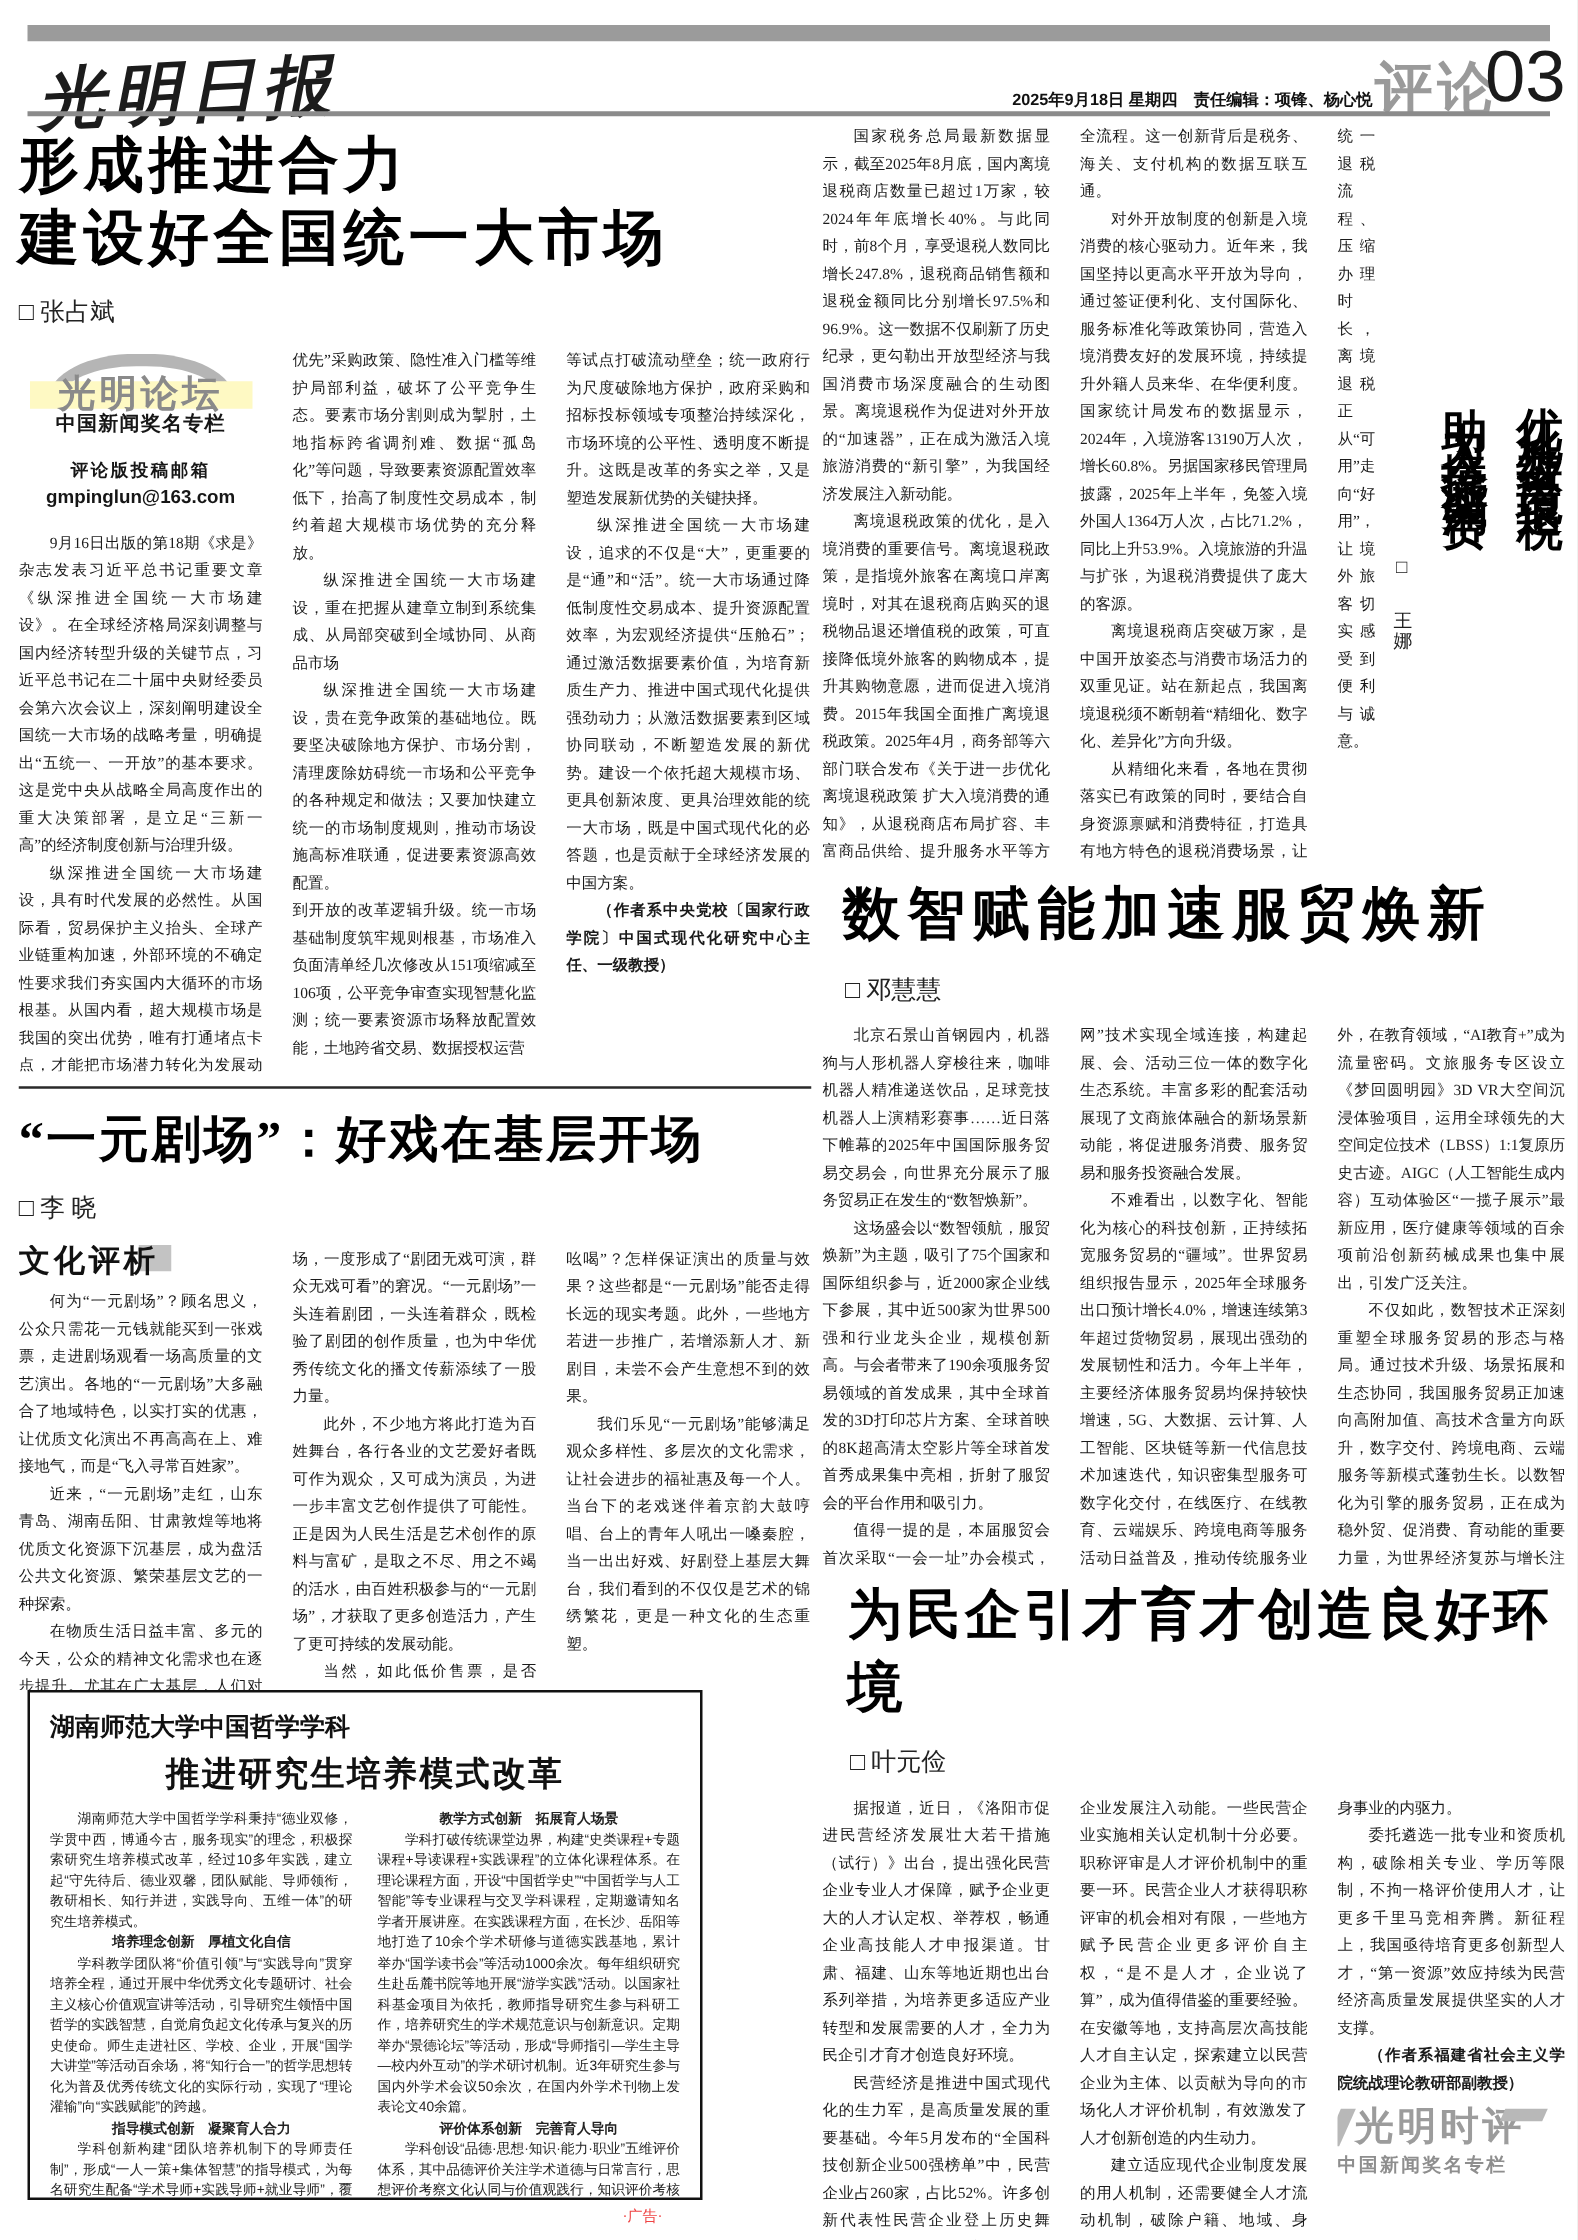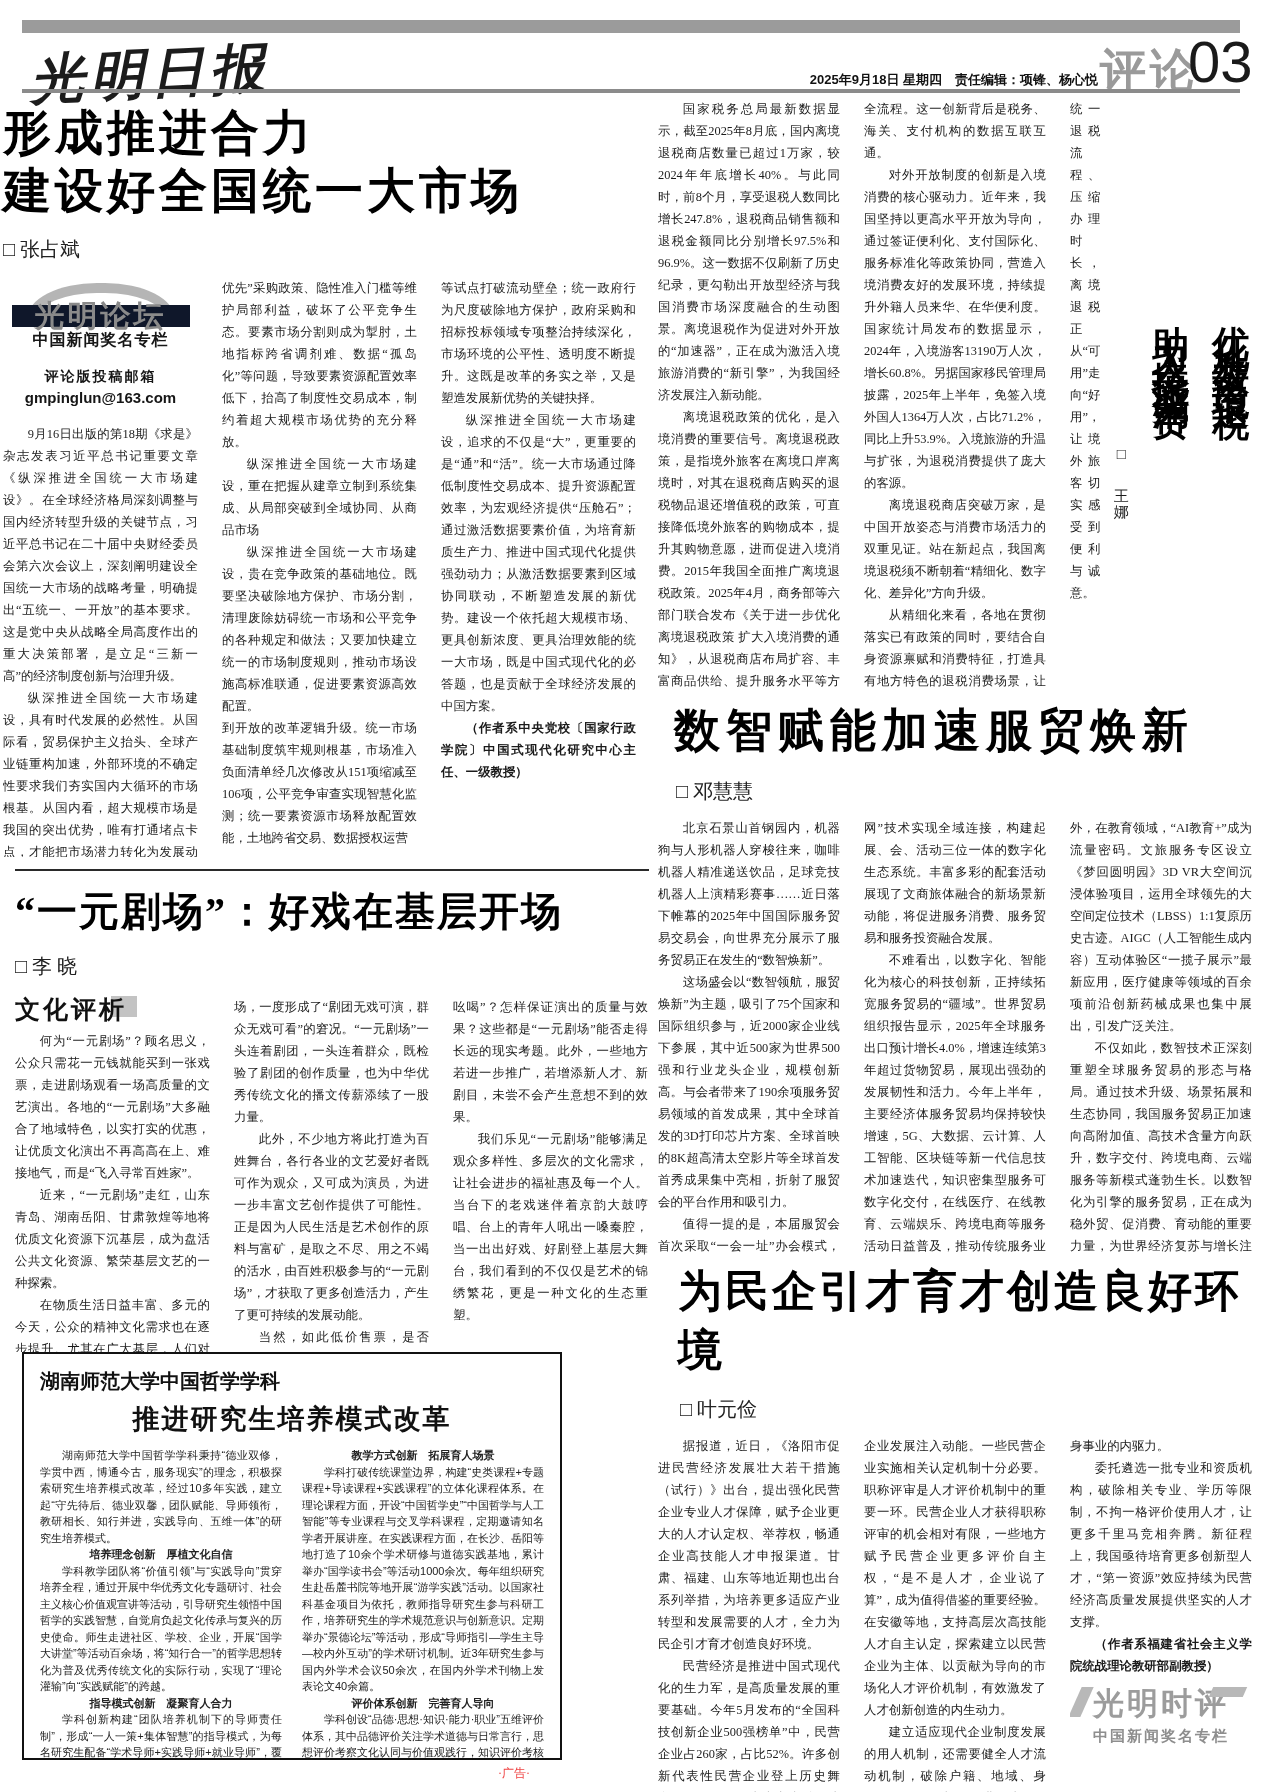--- a/index.html
+++ b/index.html
@@ -17,29 +17,29 @@
             font-family:"Liberation Sans",sans-serif;}
   .header-rule{position:absolute;left:22px;top:89px;width:1218px;height:4px;background:#8b8b8b;}
   
   .byline{font-size:20px;color:#222;margin:0;}
   .cols{display:flex;gap:24px;overflow:hidden;}
   .col{overflow:hidden;font-size:12.4px;line-height:22px;}
   .col p{margin:0;text-indent:2em;text-align:justify;}
   .col p.cont{text-indent:0;}
   .col p.attr{font-weight:700;font-family:"Liberation Sans",sans-serif;}
   
-  #article1{position:absolute;left:3px;top:104px;width:634px;}
+  #article1{position:absolute;left:15px;top:104px;width:634px;}
   #article1 .headline{font-size:48px;font-weight:900;letter-spacing:4px;line-height:58px;color:#000;margin:0;}
   #article1 .byline{margin-top:16px;}
   #article1 .cols{margin-top:14px;height:580px;}
   #article1 .col{width:195px;}
   .forum-box{width:178px;margin:6px auto 14px auto;text-align:center;font-family:"Liberation Sans",sans-serif;}
   .forum-arch{width:128px;height:32px;margin:0 auto -20px auto;border:10px solid #b5b5b5;border-bottom:0;
               border-radius:70px 70px 0 0/36px 36px 0 0;}
-  .forum-title{font-size:30px;font-weight:900;color:#8a8a8a;letter-spacing:3px;position:relative;background:#0f172a;}
+  .forum-title{font-size:30px;font-weight:900;color:#8a8a8a;letter-spacing:3px;position:relative;background:#fef9c3;}
   .forum-sub{font-size:16px;font-weight:900;color:#161616;letter-spacing:1px;margin-top:2px;}
   .forum-mail-label{font-size:14px;font-weight:900;color:#161616;margin-top:14px;letter-spacing:2px;}
   .forum-mail{font-size:15px;font-weight:900;color:#161616;}
   
   .divider{position:absolute;left:15px;top:869px;width:634px;height:2px;background:#2a2a2a;}
   
   #theater{position:absolute;left:15px;top:884px;width:634px;}
   #theater .headline{font-size:40px;font-weight:900;letter-spacing:2px;color:#000;margin:0;}
   #theater .byline{margin-top:14px;}
   #theater .cols{margin-top:16px;height:356px;}
@@ -71,21 +71,21 @@
   #shumao .byline{margin:16px 0 0 18px;}
   #shumao .cols{margin-top:12px;height:440px;}
   #shumao .col{width:182px;}
   
   #minqi{position:absolute;left:658px;top:1262px;width:594px;}
   #minqi .headline{font-size:44px;font-weight:900;letter-spacing:3px;color:#000;margin:0 0 0 20px;}
   #minqi .byline{margin:16px 0 0 22px;}
   #minqi .cols{margin-top:12px;height:410px;}
   #minqi .col{width:182px;}
   
-  .shiping{margin-top:14px;text-align:center;font-family:Liberation Sans, sans-serif;}
+  .shiping{margin-top:14px;text-align:left;font-family:Liberation Mono, monospace;}
   .shiping-title{display:inline-block;position:relative;font-size:31px;font-weight:900;color:#9c9c9c;
                  letter-spacing:3px;padding:2px 14px;}
   .shiping-title::before{content:"";position:absolute;left:-4px;bottom:0;width:12px;height:30px;
                  background:#b8b8b8;transform:skewX(-24deg);}
   .shiping-title::after{content:"";position:absolute;right:-2px;top:-4px;width:34px;height:10px;
                  background:#b8b8b8;transform:skewX(-24deg);}
   .shiping-sub{font-size:15px;font-weight:900;color:#8e8e8e;letter-spacing:2px;margin-top:4px;}
 </style>
 </head>
 <body>

